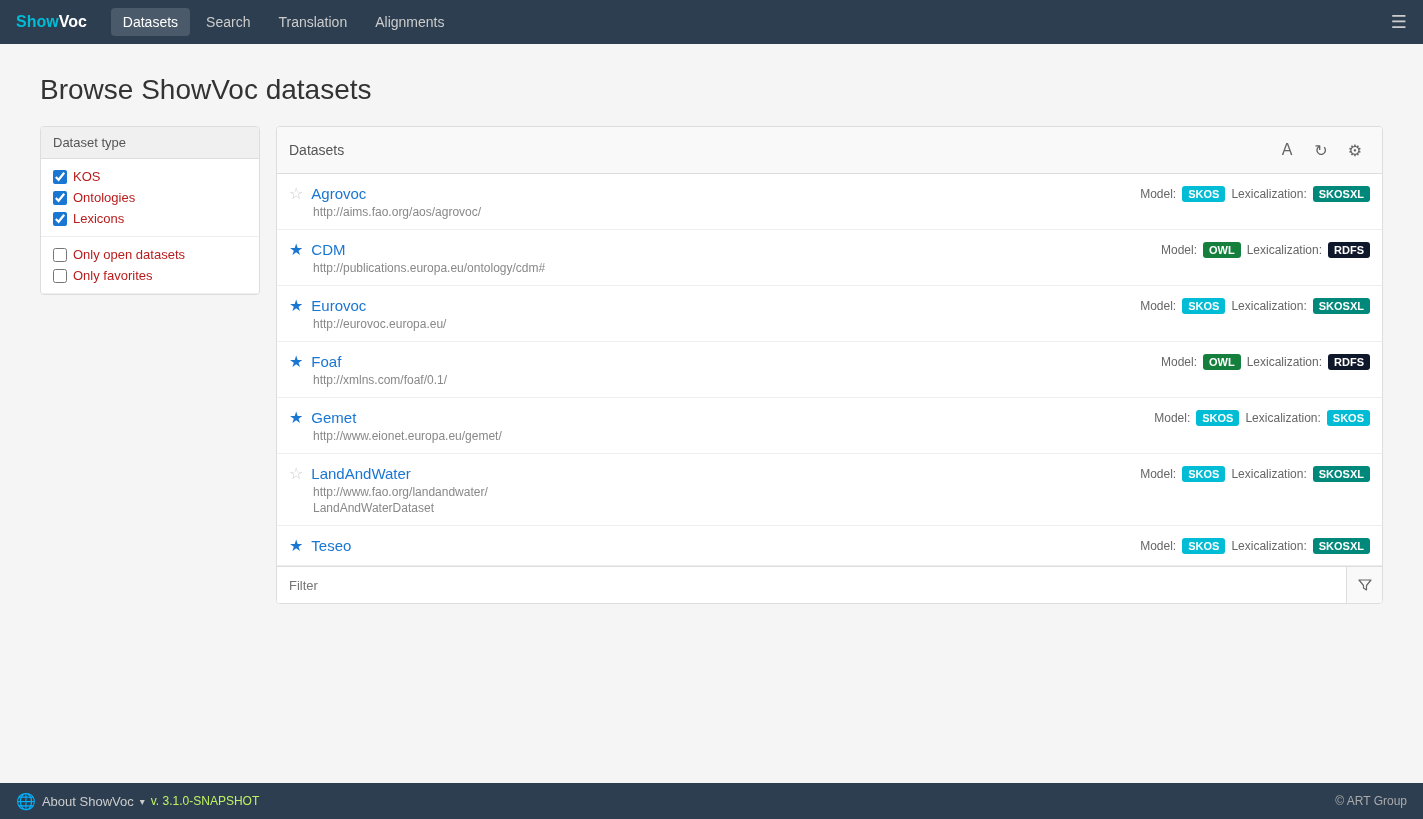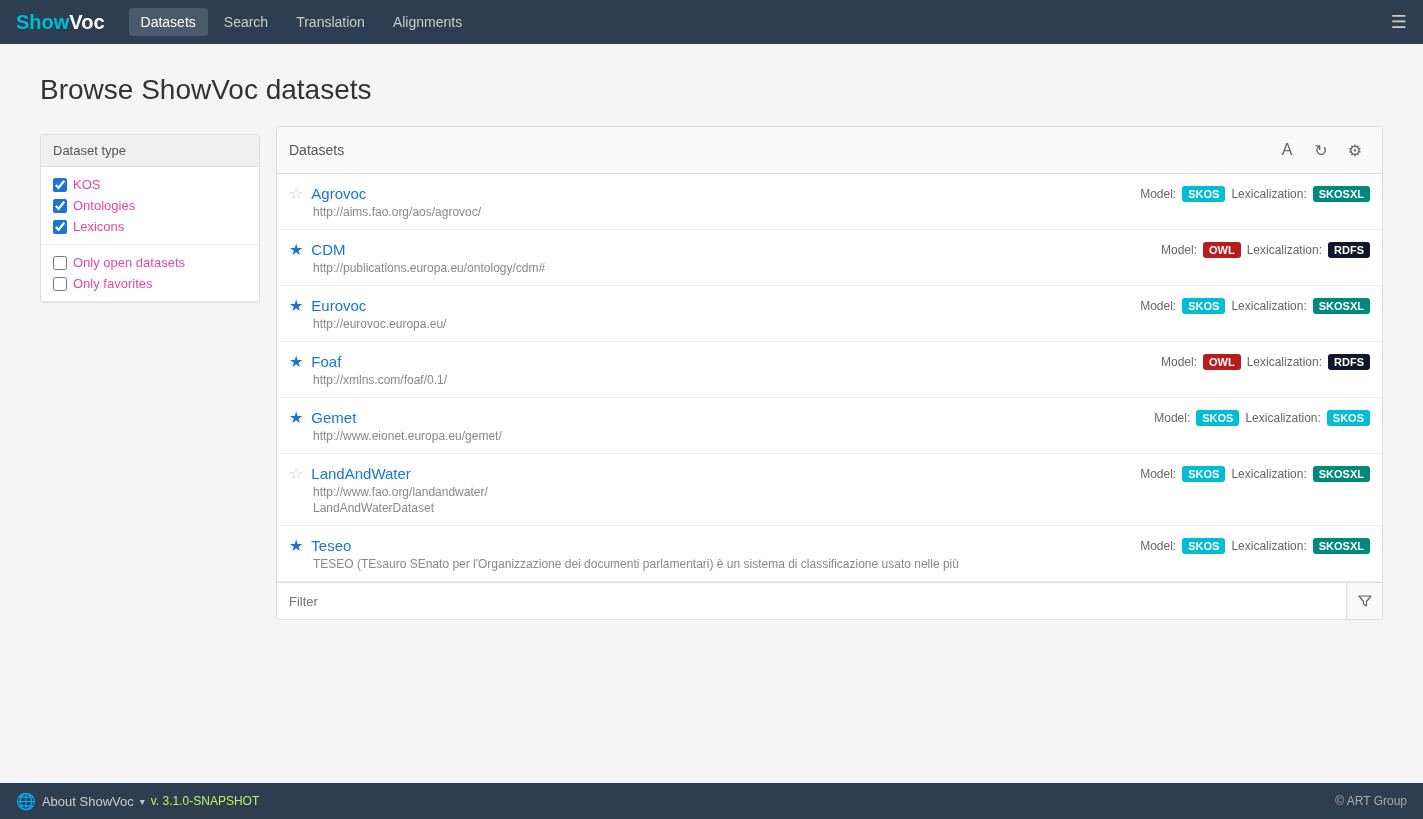--- a/index.html
+++ b/index.html
@@ -8,21 +8,21 @@
     
     .navbar {
       background: #2c3e50;
       color: #fff;
       display: flex;
       align-items: center;
       padding: 0 16px;
       height: 44px;
     }
     .navbar-brand {
-      font-size: 20px;
+      font-size: 16px;
       font-weight: bold;
       margin-right: 24px;
     }
     .navbar-brand span.show { color: #00bcd4; }
     .navbar-brand span.voc { color: #fff; }
     .navbar-nav {
       display: flex;
       gap: 4px;
       flex: 1;
     }
@@ -63,21 +63,20 @@
     }
 
     
     .sidebar {
       width: 220px;
       min-width: 220px;
       background: #fff;
       border: 1px solid #ddd;
       border-radius: 4px;
       overflow: hidden;
-      margin-top: 8px;
     }
     .sidebar-title {
       background: #f0f0f0;
       padding: 8px 12px;
       font-weight: 500;
       font-size: 13px;
       color: #555;
       border-bottom: 1px solid #ddd;
     }
     .sidebar-section {
@@ -91,21 +90,21 @@
       margin-bottom: 6px;
       font-size: 13px;
     }
     .checkbox-item:last-child { margin-bottom: 0; }
     .checkbox-item input[type="checkbox"] {
       cursor: pointer;
       width: 14px;
       height: 14px;
       accent-color: #1976d2;
     }
-    .checkbox-item label { cursor: pointer; color: #ec4899; }
+    .checkbox-item label { cursor: pointer; color: #b91c1c; }
 
     
     .datasets-panel {
       flex: 1;
       background: #fff;
       border: 1px solid #ddd;
       border-radius: 4px;
       overflow: hidden;
       display: flex;
       flex-direction: column;
@@ -199,21 +198,21 @@
     .badge {
       display: inline-block;
       padding: 2px 6px;
       border-radius: 3px;
       font-size: 11px;
       font-weight: bold;
       color: #fff;
     }
     .badge-skos { background: #00bcd4; }
     .badge-skosxl { background: #00897b; }
-    .badge-owl { background: #b91c1c; }
+    .badge-owl { background: #15803d; }
     .badge-rdfs { background: #0f172a; }
     .badge-skos2 { background: #00bcd4; }
 
     
     .filter-bar {
       display: flex;
       align-items: center;
       border-top: 1px solid #ddd;
       background: #fff;
     }
@@ -436,21 +435,20 @@
               <span class="star-icon active">★</span>
               <span class="dataset-name">Teseo</span>
             </div>
             <div class="dataset-meta">
               <span class="meta-label">Model:</span>
               <span class="badge badge-skos">SKOS</span>
               <span class="meta-label">Lexicalization:</span>
               <span class="badge badge-skosxl">SKOSXL</span>
             </div>
           </div>
-          <div class="dataset-desc">TESEO (TEsauro SEnato per l'Organizzazione dei documenti parlamentari) è un sistema di classificazione usato nelle più</div>
         </div>
 
       </div>
 
       <div class="filter-bar">
         <input class="filter-input" type="text" placeholder="Filter" style="">
         <div class="filter-icon-btn">
           <svg width="14" height="14" viewBox="0 0 14 14" fill="none" xmlns="http://www.w3.org/2000/svg">
             <path d="M1 2h12l-4.5 5.5V12L5.5 10V7.5L1 2z" stroke="#666" stroke-width="1.2" fill="none" stroke-linejoin="round"></path>
           </svg>

